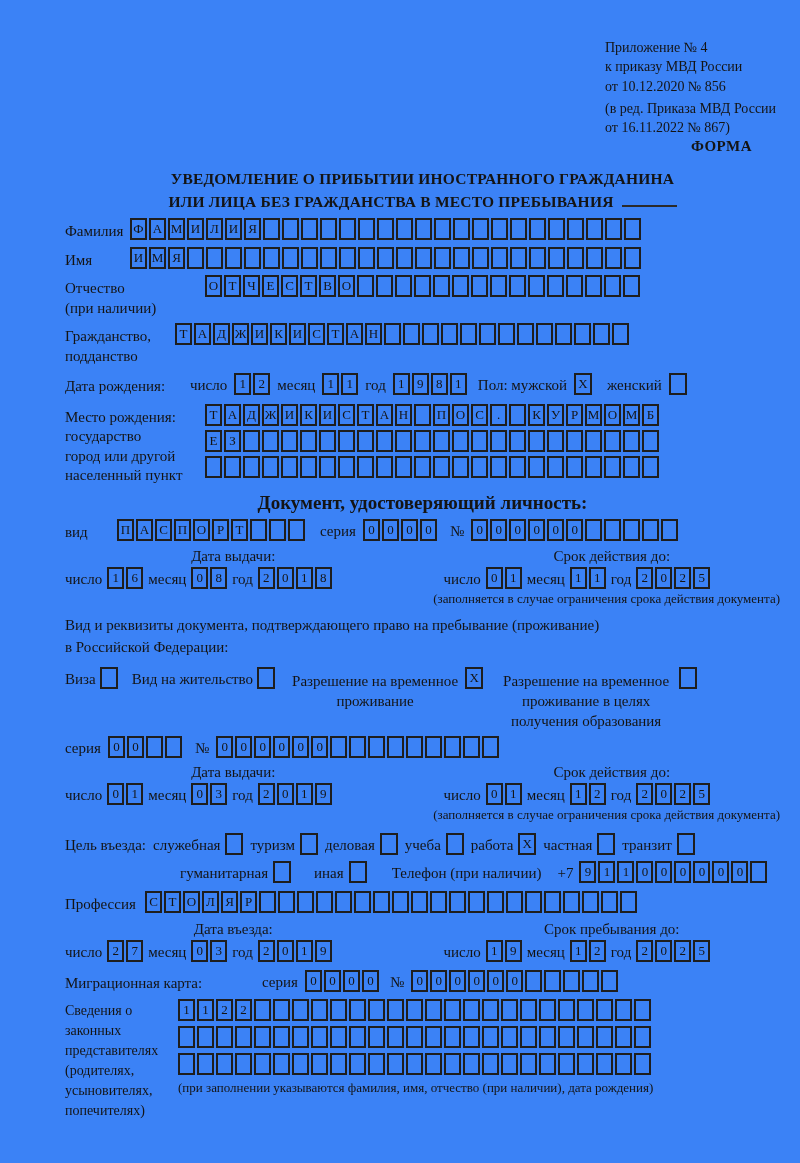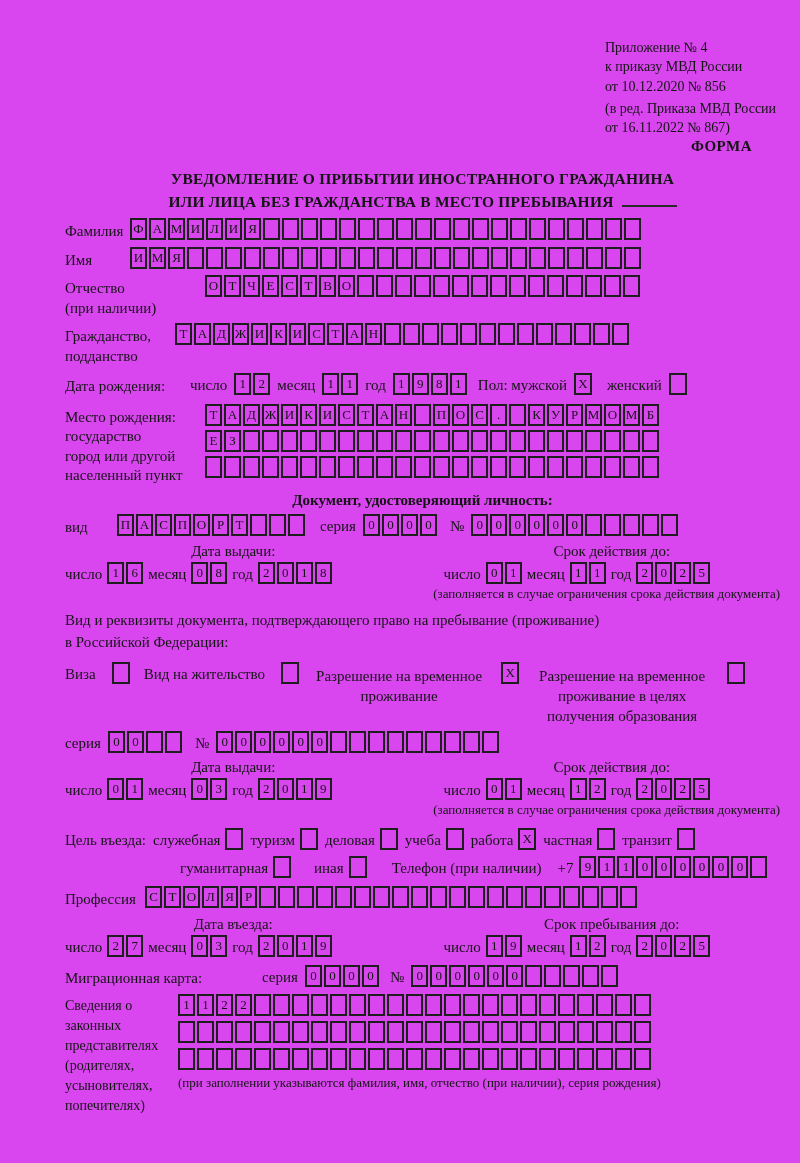--- a/index.html
+++ b/index.html
@@ -1,18 +1,18 @@
 <!DOCTYPE html>
 <html><head>
 <meta charset="utf-8">
 <style>
   * { margin:0; padding:0; box-sizing:border-box; }
   html,body { background:#ffffff; }
   .page {
-    width:800px; height:1163px; background:#d946ef; color:#141414;
+    width:800px; height:1163px; background:#3b82f6; color:#141414;
     font-family:"Liberation Serif","DejaVu Serif",serif;
     padding:38px 20px 0 65px; overflow:hidden; position:relative;
   }
   
   .appendix { width:fit-content; margin-left:540px; font-size:14px; line-height:1.38; }
   .appendix .sub { margin-top:3px; }
   .forma { text-align:right; padding-right:28px; font-weight:bold; font-size:15px; margin-top:0; letter-spacing:.5px; }
   .title { text-align:center; font-weight:bold; font-size:15.5px; line-height:1.5; margin-top:12px; letter-spacing:.2px; }
   .title-blank { display:inline-block; width:55px; border-bottom:2px solid #2a2a2a; height:12px; margin-left:8px; }
   .sec { font-weight:bold; font-size:14.8px; margin-top:22px; letter-spacing:.2px; }
@@ -27,32 +27,32 @@
   .checkbox {
     display:inline-block; width:18px; height:22px; border:2px solid #1e1e1e; flex-shrink:0;
     font-size:13px; line-height:18px; text-align:center; vertical-align:middle;
   }
   .sl { font-size:15px; padding-top:4px; }
   
   .w65 { width:65px; } .w110 { width:110px; } .w140 { width:140px; }
   .w45 { width:45px; } .w80 { width:80px; } .w190 { width:190px; }
   .stack > div { margin-bottom:4px; }
   .stack > div:last-child { margin-bottom:0; }
-  .docheading { text-align:center; font-weight:bold; font-size:15px; margin-top:6px; }
+  .docheading { text-align:center; font-weight:bold; font-size:19px; margin-top:6px; }
   
   .daterow { display:flex; margin-top:6px; }
   .dg { width:345px; }
   .dg2 { margin-left:42px; }
   .dg-cap { text-align:center; font-size:15px; margin-bottom:2px; }
   .dg-fields { display:flex; align-items:flex-start; gap:5px; }
   .dg-fields .sl { padding-top:4px; }
   .dg-note { text-align:right; font-size:13px; margin-top:2px; padding-right:0px; }
   .permit-lines { font-size:15px; line-height:1.45; margin-top:8px; }
   .cbrow { display:flex; align-items:flex-start; margin-top:8px; gap:14px; font-size:15px; }
-  .cbitem { display:flex; align-items:flex-start; gap:16px;justify-content:center; }
+  .cbitem { display:flex; align-items:flex-start; gap:4px;justify-content:center; }
   .cbl { padding-top:4px; }
   .cbl2 { text-align:center; width:172px; line-height:1.35; padding-top:4px; }
   .cbl3 { text-align:center; width:178px; line-height:1.35; padding-top:4px; }
   .purpose-row { display:flex; align-items:flex-start; gap:7px; font-size:15px; margin-top:10px; flex-wrap:nowrap; }
   .purpose-row .opt { display:flex; gap:5px; align-items:flex-start; }
   .purpose2 { margin-top:6px; padding-left:115px; }
   .phone-group { display:flex; gap:6px; align-items:flex-start; margin-left:18px; }
   .reps { display:flex; margin-top:6px; }
   .reps-labels { font-size:14px; line-height:1.42; width:113px; flex-shrink:0; padding-top:2px; }
   .reps-right .cells { margin-bottom:5px; }
@@ -763,17 +763,17 @@
           <span class="cell"></span>
           <span class="cell"></span>
           <span class="cell"></span>
           <span class="cell"></span>
           <span class="cell"></span>
           <span class="cell"></span>
           <span class="cell"></span>
           <span class="cell"></span>
           <span class="cell"></span>
         </div>
-      <div class="reps-note">(при заполнении указываются фамилия, имя, отчество (при наличии), серия рождения)</div>
+      <div class="reps-note">(при заполнении указываются фамилия, имя, отчество (при наличии), дата рождения)</div>
     </div>
   </div>
 
 </div>
 
 </body></html>

